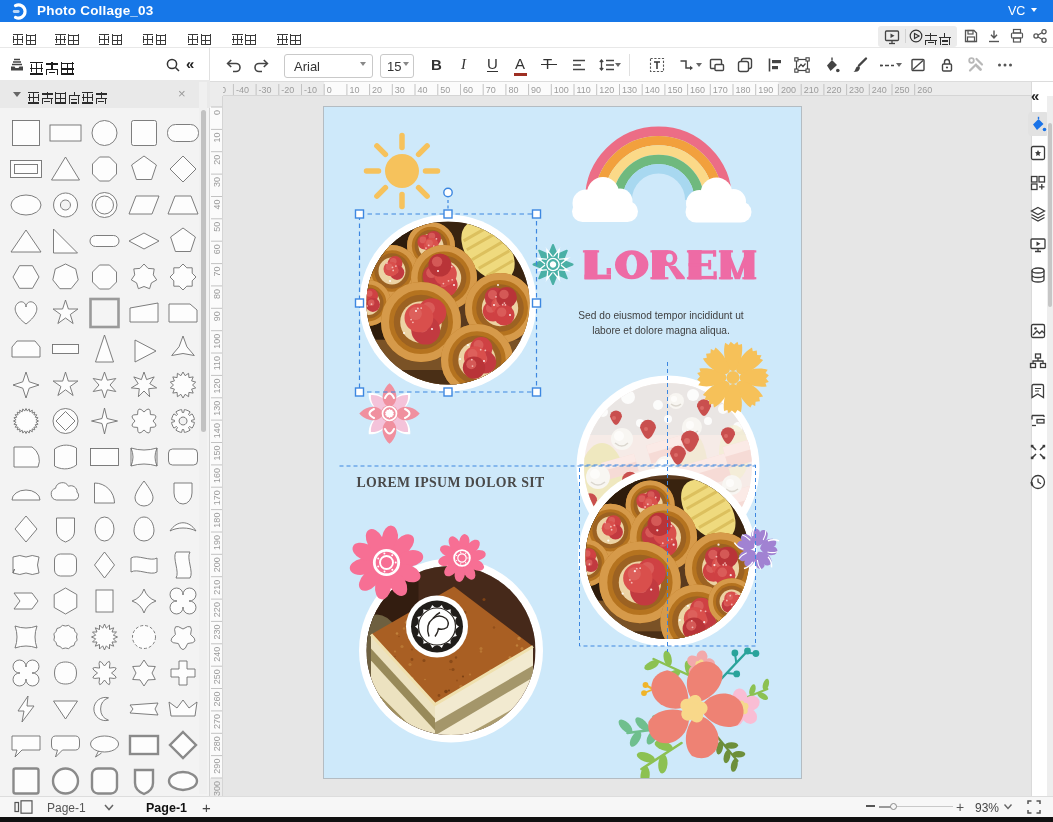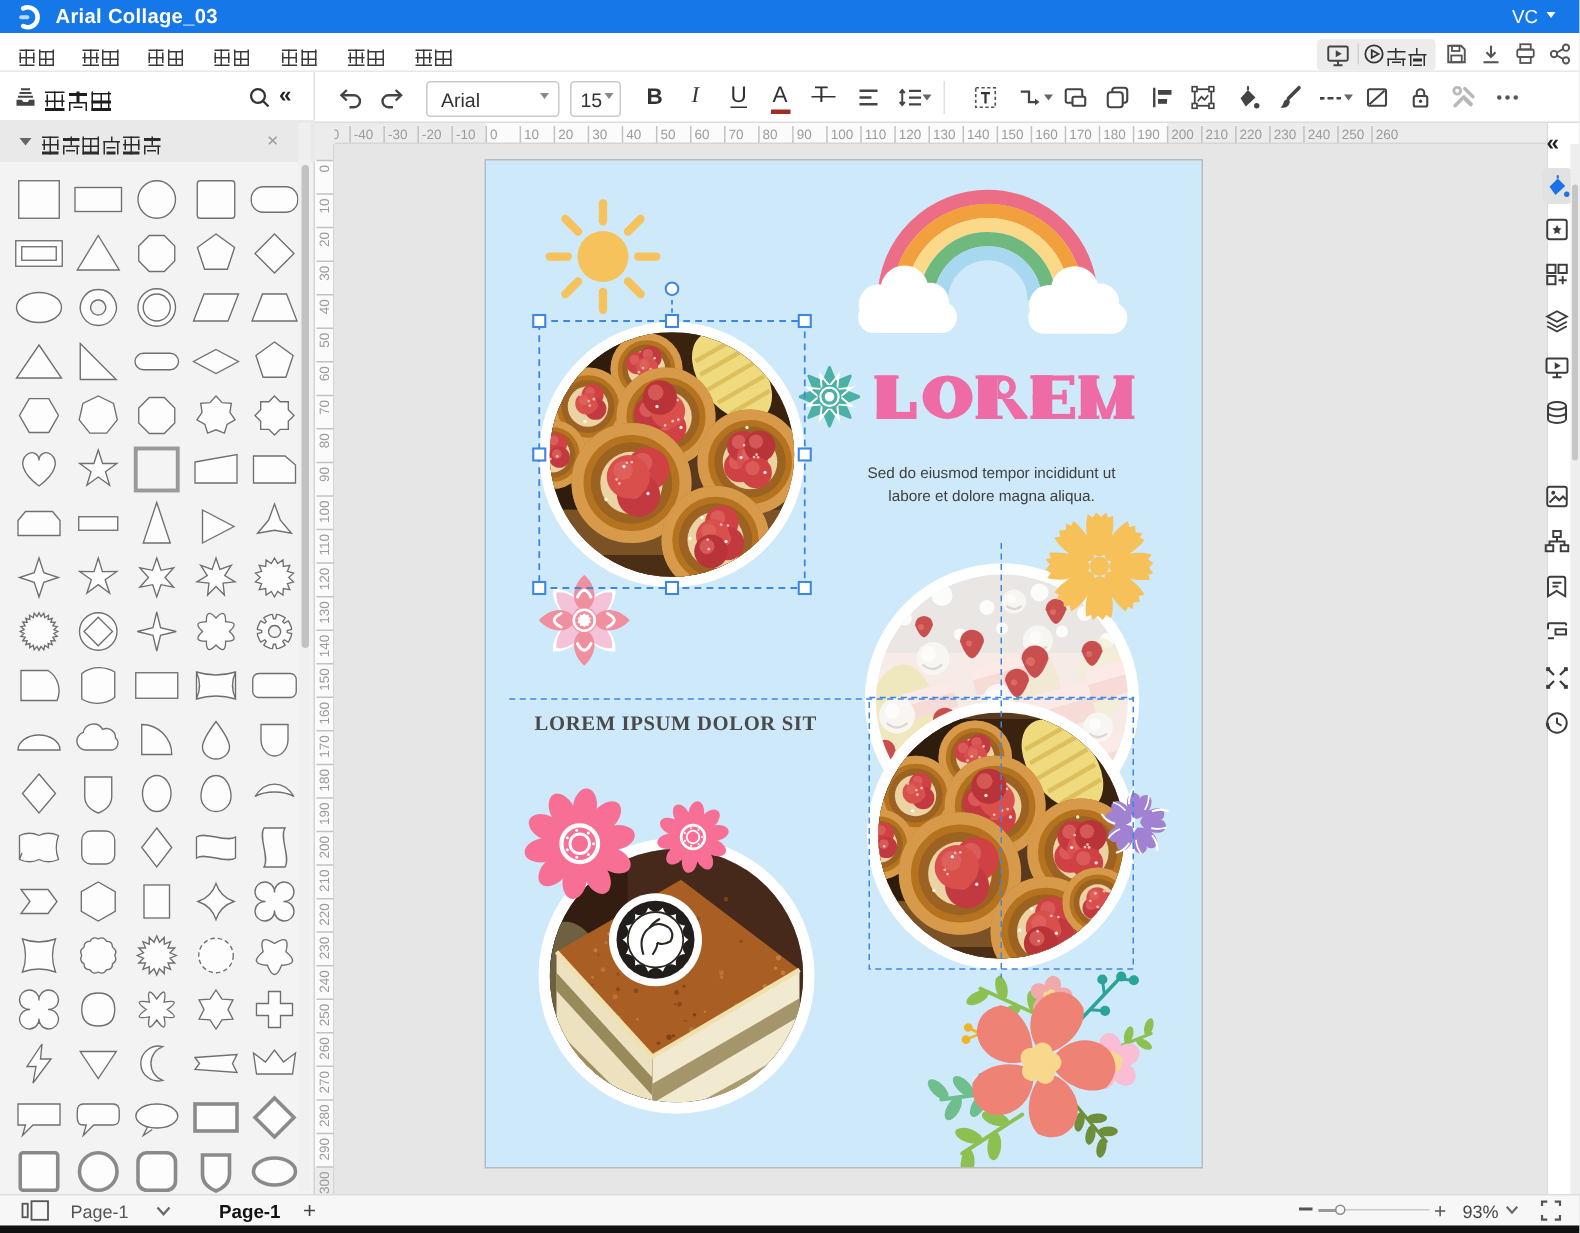--- a/index.html
+++ b/index.html
@@ -5,21 +5,21 @@
 .abs{position:absolute}
 .cj{display:inline-block;width:12px;height:12.5px;margin:0 5px 0 0;vertical-align:middle;position:relative}
 .cj i{position:absolute;background:currentColor}
 </style></head>
 <body>
 <div class="abs" style="left:0;top:0;width:1053px;height:22px;background:#1677e8">
     <svg width="17" height="17" viewBox="0 0 17 17" style="position:absolute;left:11px;top:2.5px">
       <path d="M4.5,2.6 A6.6,6.6 0 1 1 4.5,14.4" fill="none" stroke="#fff" stroke-width="3.1" stroke-linecap="round"></path>
       <rect x="1.8" y="7.1" width="6.8" height="2.8" rx="1.4" fill="#b9d7f9"></rect>
     </svg>
-    <div class="abs" style="left:37px;top:3px;font-size:13.5px;font-weight:bold;color:#fff;letter-spacing:0.2px">Arial Collage_03</div>
+    <div class="abs" style="left:37px;top:3px;font-size:13.5px;font-weight:bold;color:#fff;letter-spacing:0.2px">Photo Collage_03</div>
     <div class="abs" style="left:1008px;top:4px;font-size:12.5px;color:#fff">VC</div>
     <div class="abs" style="left:1031px;top:8px;width:0;height:0;border:3.5px solid transparent;border-top:4.5px solid #fff"></div>
   </div>
 <div class="abs" style="left:0;top:22px;width:1053px;height:26px;background:#fff;border-bottom:1px solid #e8e8e8"></div>
 <div class="abs" style="left:12.5px;top:30px;color:#3a3a3a"><span class="cj" style="width:10.5px;height:11.0px;margin-right:2.5px;"><i style="left:0.0px;top:0.0px;width:10.5px;height:1.0px"></i><i style="left:0.0px;top:5.0px;width:10.5px;height:1.0px"></i><i style="left:0.0px;top:10.0px;width:10.5px;height:1.0px"></i><i style="left:4.9px;top:0.0px;width:1.0px;height:11.0px"></i><i style="left:0.5px;top:2.2px;width:1.0px;height:6.6px"></i><i style="left:9.0px;top:2.2px;width:1.0px;height:6.6px"></i></span><span class="cj" style="width:10.5px;height:11.0px;margin-right:0px;"><i style="left:0.0px;top:0.0px;width:1.0px;height:11.0px"></i><i style="left:9.5px;top:0.0px;width:1.0px;height:11.0px"></i><i style="left:0.0px;top:0.9px;width:10.5px;height:1.0px"></i><i style="left:0.0px;top:5.5px;width:10.5px;height:1.0px"></i><i style="left:0.0px;top:10.0px;width:10.5px;height:1.0px"></i><i style="left:4.9px;top:0.9px;width:1.0px;height:9.2px"></i></span></div>
 <div class="abs" style="left:55px;top:30px;color:#3a3a3a"><span class="cj" style="width:10.5px;height:11.0px;margin-right:2.5px;"><i style="left:0.0px;top:0.0px;width:10.5px;height:1.0px"></i><i style="left:0.0px;top:5.0px;width:10.5px;height:1.0px"></i><i style="left:0.0px;top:10.0px;width:10.5px;height:1.0px"></i><i style="left:4.9px;top:0.0px;width:1.0px;height:11.0px"></i><i style="left:0.5px;top:2.2px;width:1.0px;height:6.6px"></i><i style="left:9.0px;top:2.2px;width:1.0px;height:6.6px"></i></span><span class="cj" style="width:10.5px;height:11.0px;margin-right:0px;"><i style="left:0.0px;top:0.0px;width:1.0px;height:11.0px"></i><i style="left:9.5px;top:0.0px;width:1.0px;height:11.0px"></i><i style="left:0.0px;top:0.9px;width:10.5px;height:1.0px"></i><i style="left:0.0px;top:5.5px;width:10.5px;height:1.0px"></i><i style="left:0.0px;top:10.0px;width:10.5px;height:1.0px"></i><i style="left:4.9px;top:0.9px;width:1.0px;height:9.2px"></i></span></div>
 <div class="abs" style="left:98.7px;top:30px;color:#3a3a3a"><span class="cj" style="width:10.5px;height:11.0px;margin-right:2.5px;"><i style="left:0.0px;top:0.0px;width:10.5px;height:1.0px"></i><i style="left:0.0px;top:5.0px;width:10.5px;height:1.0px"></i><i style="left:0.0px;top:10.0px;width:10.5px;height:1.0px"></i><i style="left:4.9px;top:0.0px;width:1.0px;height:11.0px"></i><i style="left:0.5px;top:2.2px;width:1.0px;height:6.6px"></i><i style="left:9.0px;top:2.2px;width:1.0px;height:6.6px"></i></span><span class="cj" style="width:10.5px;height:11.0px;margin-right:0px;"><i style="left:0.0px;top:0.0px;width:1.0px;height:11.0px"></i><i style="left:9.5px;top:0.0px;width:1.0px;height:11.0px"></i><i style="left:0.0px;top:0.9px;width:10.5px;height:1.0px"></i><i style="left:0.0px;top:5.5px;width:10.5px;height:1.0px"></i><i style="left:0.0px;top:10.0px;width:10.5px;height:1.0px"></i><i style="left:4.9px;top:0.9px;width:1.0px;height:9.2px"></i></span></div>
 <div class="abs" style="left:142.6px;top:30px;color:#3a3a3a"><span class="cj" style="width:10.5px;height:11.0px;margin-right:2.5px;"><i style="left:0.0px;top:0.0px;width:10.5px;height:1.0px"></i><i style="left:0.0px;top:5.0px;width:10.5px;height:1.0px"></i><i style="left:0.0px;top:10.0px;width:10.5px;height:1.0px"></i><i style="left:4.9px;top:0.0px;width:1.0px;height:11.0px"></i><i style="left:0.5px;top:2.2px;width:1.0px;height:6.6px"></i><i style="left:9.0px;top:2.2px;width:1.0px;height:6.6px"></i></span><span class="cj" style="width:10.5px;height:11.0px;margin-right:0px;"><i style="left:0.0px;top:0.0px;width:1.0px;height:11.0px"></i><i style="left:9.5px;top:0.0px;width:1.0px;height:11.0px"></i><i style="left:0.0px;top:0.9px;width:10.5px;height:1.0px"></i><i style="left:0.0px;top:5.5px;width:10.5px;height:1.0px"></i><i style="left:0.0px;top:10.0px;width:10.5px;height:1.0px"></i><i style="left:4.9px;top:0.9px;width:1.0px;height:9.2px"></i></span></div>
 <div class="abs" style="left:187.5px;top:30px;color:#3a3a3a"><span class="cj" style="width:10.5px;height:11.0px;margin-right:2.5px;"><i style="left:0.0px;top:0.0px;width:10.5px;height:1.0px"></i><i style="left:0.0px;top:5.0px;width:10.5px;height:1.0px"></i><i style="left:0.0px;top:10.0px;width:10.5px;height:1.0px"></i><i style="left:4.9px;top:0.0px;width:1.0px;height:11.0px"></i><i style="left:0.5px;top:2.2px;width:1.0px;height:6.6px"></i><i style="left:9.0px;top:2.2px;width:1.0px;height:6.6px"></i></span><span class="cj" style="width:10.5px;height:11.0px;margin-right:0px;"><i style="left:0.0px;top:0.0px;width:1.0px;height:11.0px"></i><i style="left:9.5px;top:0.0px;width:1.0px;height:11.0px"></i><i style="left:0.0px;top:0.9px;width:10.5px;height:1.0px"></i><i style="left:0.0px;top:5.5px;width:10.5px;height:1.0px"></i><i style="left:0.0px;top:10.0px;width:10.5px;height:1.0px"></i><i style="left:4.9px;top:0.9px;width:1.0px;height:9.2px"></i></span></div>
 <div class="abs" style="left:232px;top:30px;color:#3a3a3a"><span class="cj" style="width:10.5px;height:11.0px;margin-right:2.5px;"><i style="left:0.0px;top:0.0px;width:10.5px;height:1.0px"></i><i style="left:0.0px;top:5.0px;width:10.5px;height:1.0px"></i><i style="left:0.0px;top:10.0px;width:10.5px;height:1.0px"></i><i style="left:4.9px;top:0.0px;width:1.0px;height:11.0px"></i><i style="left:0.5px;top:2.2px;width:1.0px;height:6.6px"></i><i style="left:9.0px;top:2.2px;width:1.0px;height:6.6px"></i></span><span class="cj" style="width:10.5px;height:11.0px;margin-right:0px;"><i style="left:0.0px;top:0.0px;width:1.0px;height:11.0px"></i><i style="left:9.5px;top:0.0px;width:1.0px;height:11.0px"></i><i style="left:0.0px;top:0.9px;width:10.5px;height:1.0px"></i><i style="left:0.0px;top:5.5px;width:10.5px;height:1.0px"></i><i style="left:0.0px;top:10.0px;width:10.5px;height:1.0px"></i><i style="left:4.9px;top:0.9px;width:1.0px;height:9.2px"></i></span></div>

